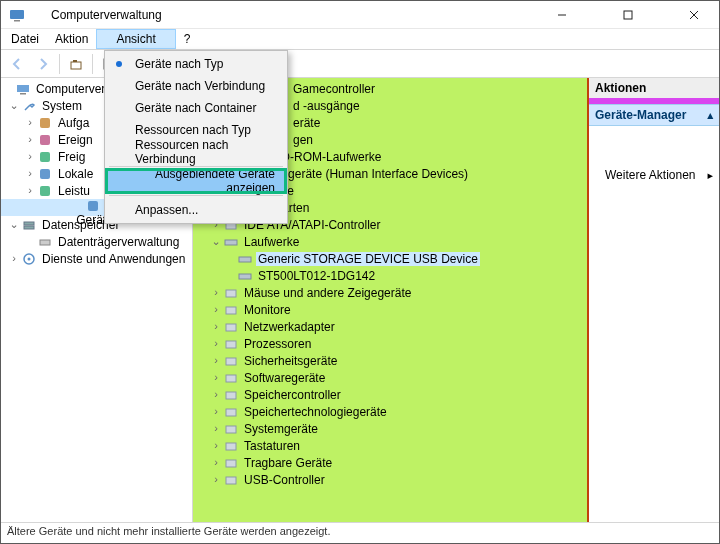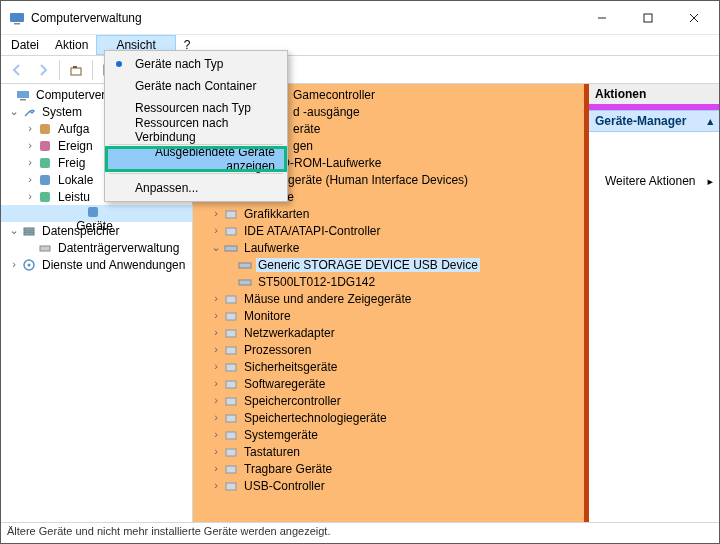--- a/index.html
+++ b/index.html
@@ -1,32 +1,32 @@
 <!DOCTYPE html>
 <html><head>
 <meta charset="utf-8">
 <style>
   * { box-sizing: border-box; margin: 0; padding: 0; font-family: "Segoe UI", Tahoma, sans-serif; font-size: 12px; }
   body { background: #fff; }
   .window { width: 720px; height: 544px; background: #fff; border: 1px solid #5a5a5a; display: flex; flex-direction: column; position: relative; }
-  .titlebar { height: 34px; display: flex; align-items: center; padding: 0 2px 0 8px; border-bottom: 1px solid #e8e8e8; }
+  .titlebar { height: 28px; display: flex; align-items: center; padding: 0 2px 0 8px; border-bottom: 1px solid #e8e8e8; gap: 20px; }
   .titlebar .icon { width:16px; height:16px; display:inline-flex; align-items:center; justify-content:center; margin-right:6px;}
   .titlebar .title { flex: 1; font-size: 12px; }
   .winbtn { width: 46px; height: 30px; display:flex; align-items:center; justify-content:center; }
   .menubar { height: 21px; display: flex; align-items: stretch; border-bottom: 1px solid #d6d6d6; padding: 0 2px; }
   .menubar .mitem { padding: 2px 8px; display:flex; align-items:center; cursor:default;}
   .menubar .mitem.active { background:#cce8ff; border:1px solid #99d1ff; padding:1px 19px;}
   .toolbar { height: 28px; border-bottom:1px solid #d6d6d6; display:flex; align-items:center; padding: 0 4px; gap:2px;}
   .tbtn { width:24px; height:24px; display:flex; align-items:center; justify-content:center; color:#555;}
   .tbtn.disabled { opacity:.45;}
   .tsep { width:1px; height:20px; background:#d6d6d6; margin:0 2px;}
   .body { flex:1; display:flex; border-bottom:1px solid #d6d6d6; min-height:0; position:relative;}
   .pane { overflow:auto; }
   .left { width:192px; border-right:1px solid #d6d6d6; background:#fff; padding:2px 0;}
-  .mid { flex:1; border-right:5px solid #c2410c; background:#fdba74; padding:2px 0; position:relative;}
+  .mid { flex:1; border-right:2px solid #c2410c; background:#bef264; padding:2px 0; position:relative;}
   .right { width:130px; background:#fff;}
   .right .hdr { background:#eee; border-bottom:7px solid #d946ef; padding:3px 6px; font-weight:600;}
   .right .sub { background:#d0e7ff; border:1px solid #a0cff0; padding:3px 6px; display:flex; justify-content:space-between; align-items:center; font-weight:600; color:#003a6b; margin:-1px;}
   .right .link { padding:4px 6px 4px 16px; display:flex; justify-content:space-between; align-items:center;margin-top:39px;}
   .row { display:flex; align-items:center; height:17px; white-space:nowrap; padding-right:4px;}
   .row.sel { background:#cce8ff;flex-direction:column;}
   .exp { width:14px; display:flex; justify-content:center; color:#6a6a6a; font-size:10px; cursor:default;}
   .ic { width:16px; height:16px; display:inline-flex; align-items:center; justify-content:center; margin-right:3px;}
   .lbl { padding:0 2px;}
   .indent { display:inline-block; }
@@ -470,20 +470,23 @@
   </div>
 
   <div class="statusbar">Ältere Geräte und nicht mehr installierte Geräte werden angezeigt.</div>
 
   <div class="dropdown">
     <div class="ditem">
         <span class="bullet"></span>
         <span>Geräte nach Typ</span>
       </div>
     <div class="ditem">
+        <span>Geräte nach Verbindung</span>
+      </div>
+    <div class="ditem">
         <span>Geräte nach Container</span>
       </div>
     <div class="ditem">
         <span>Ressourcen nach Typ</span>
       </div>
     <div class="ditem">
         <span>Ressourcen nach Verbindung</span>
       </div>
     <div class="dsep"></div>
     <div class="ditem hl hl-box">

